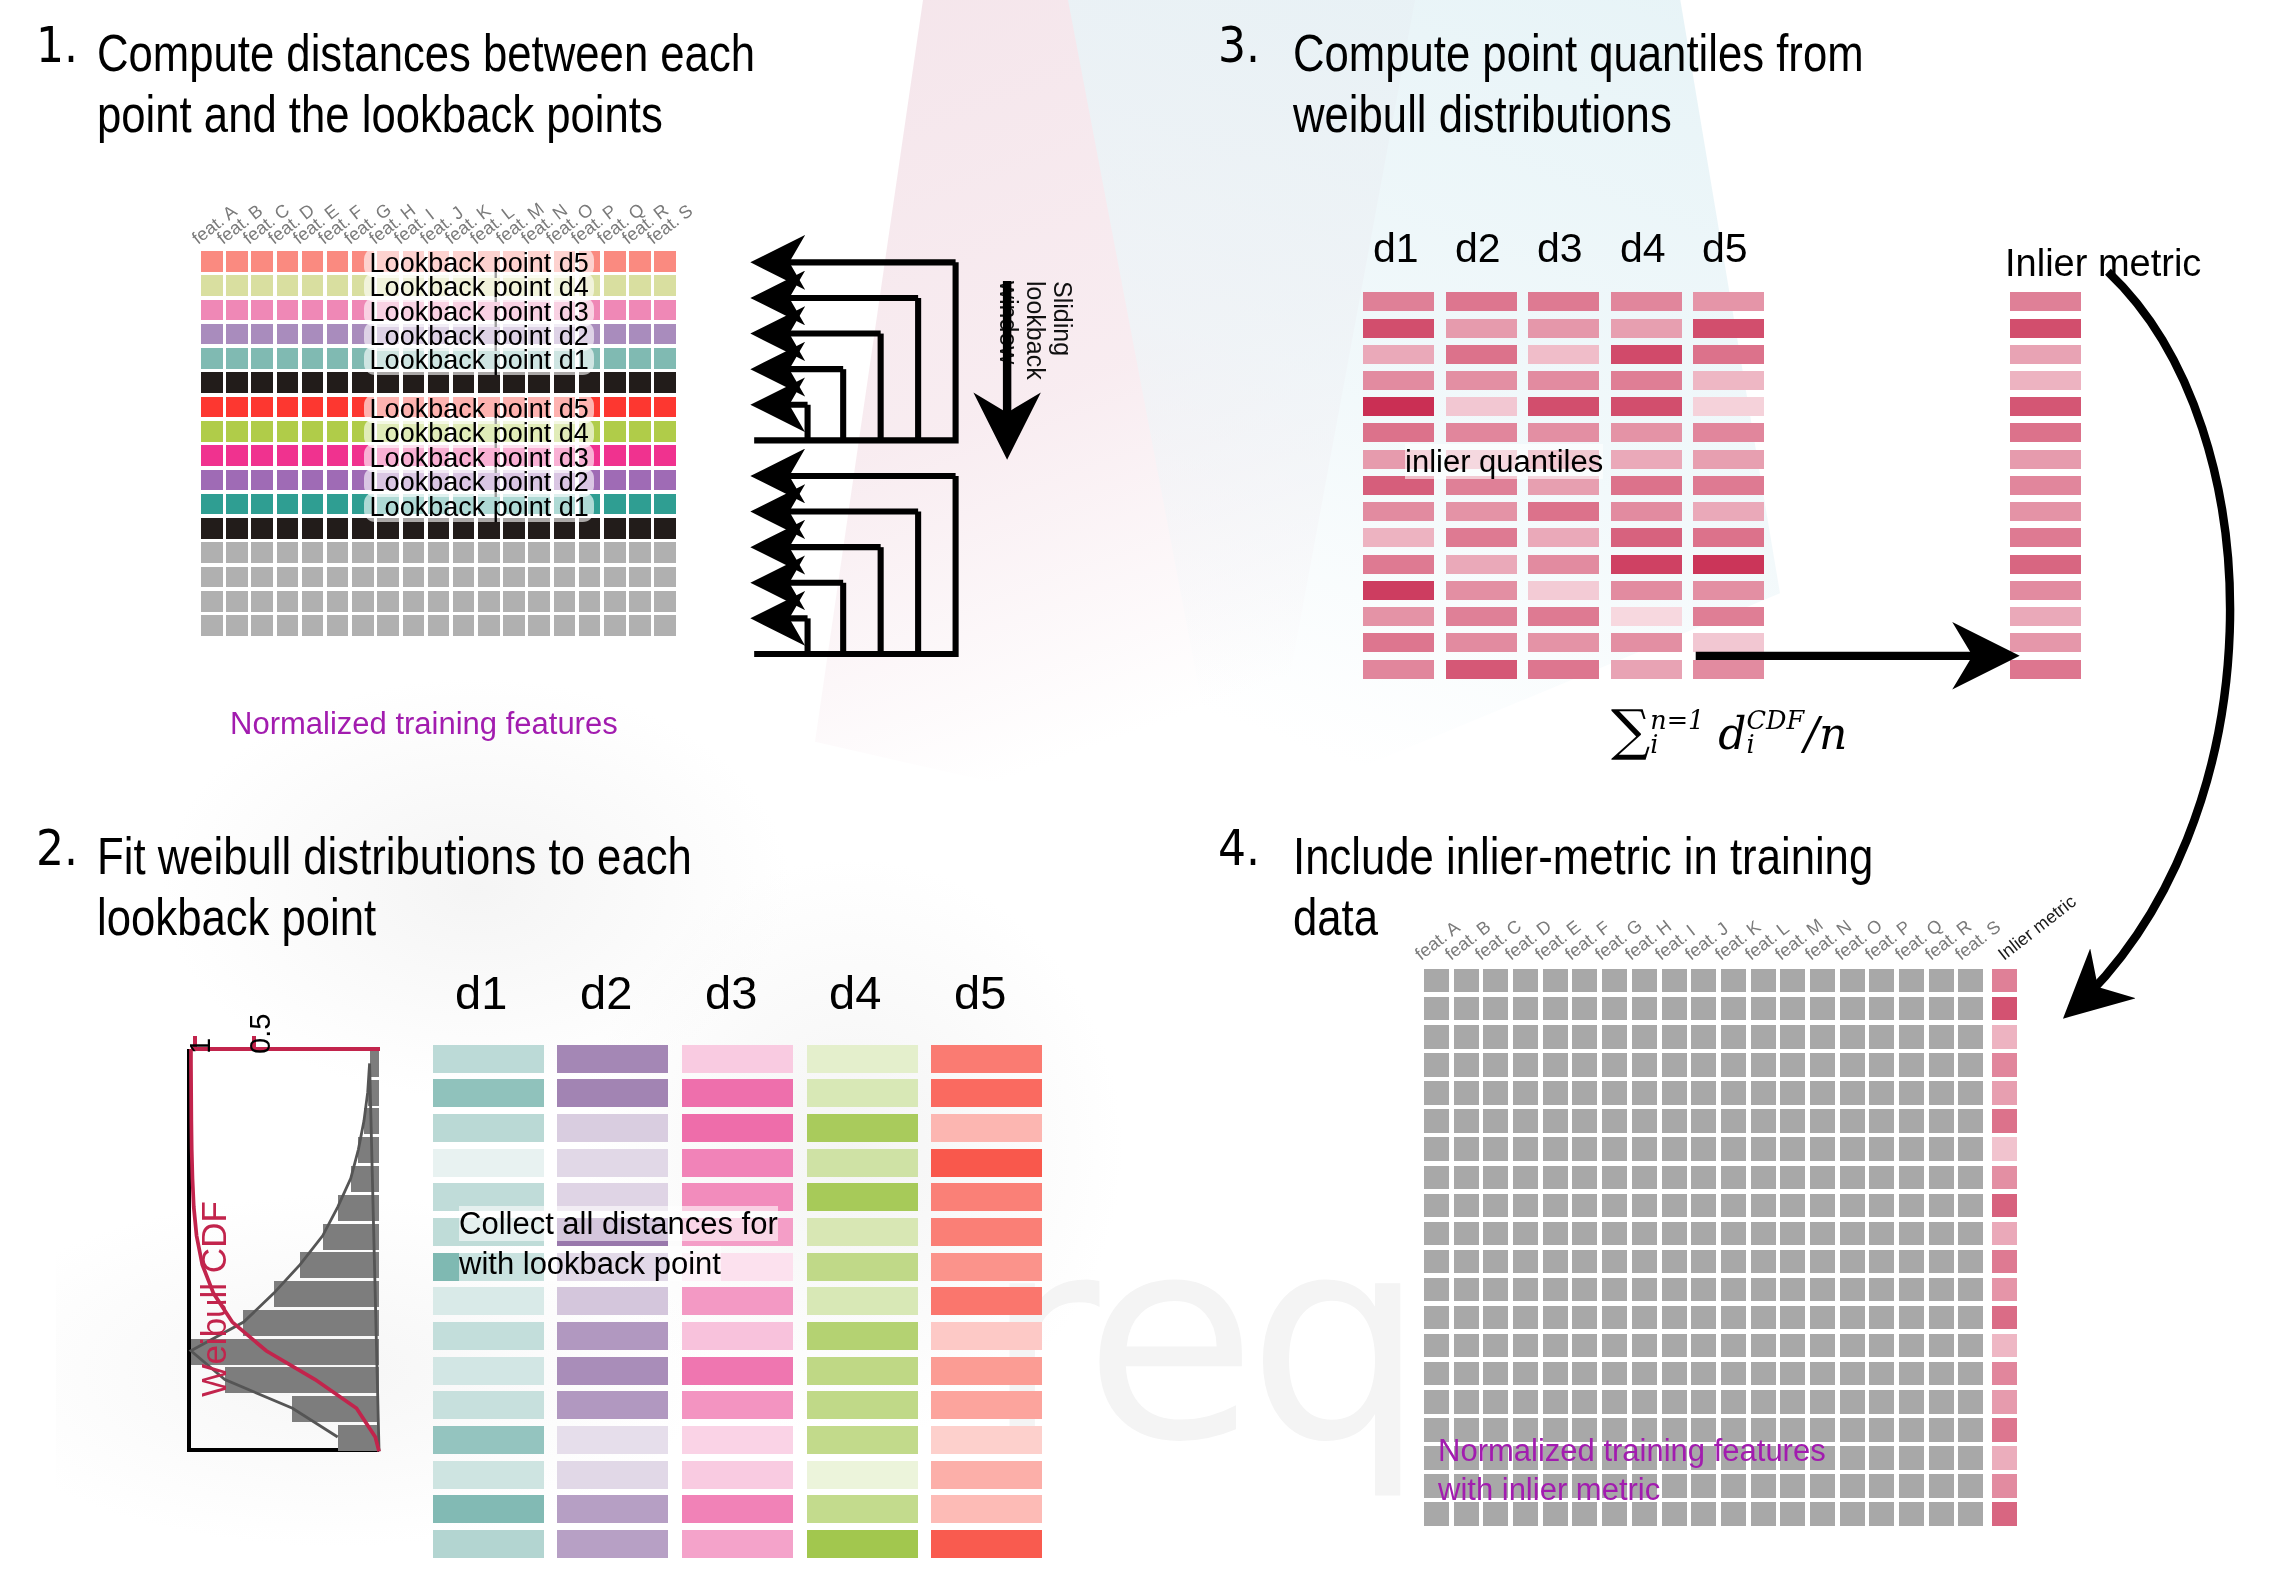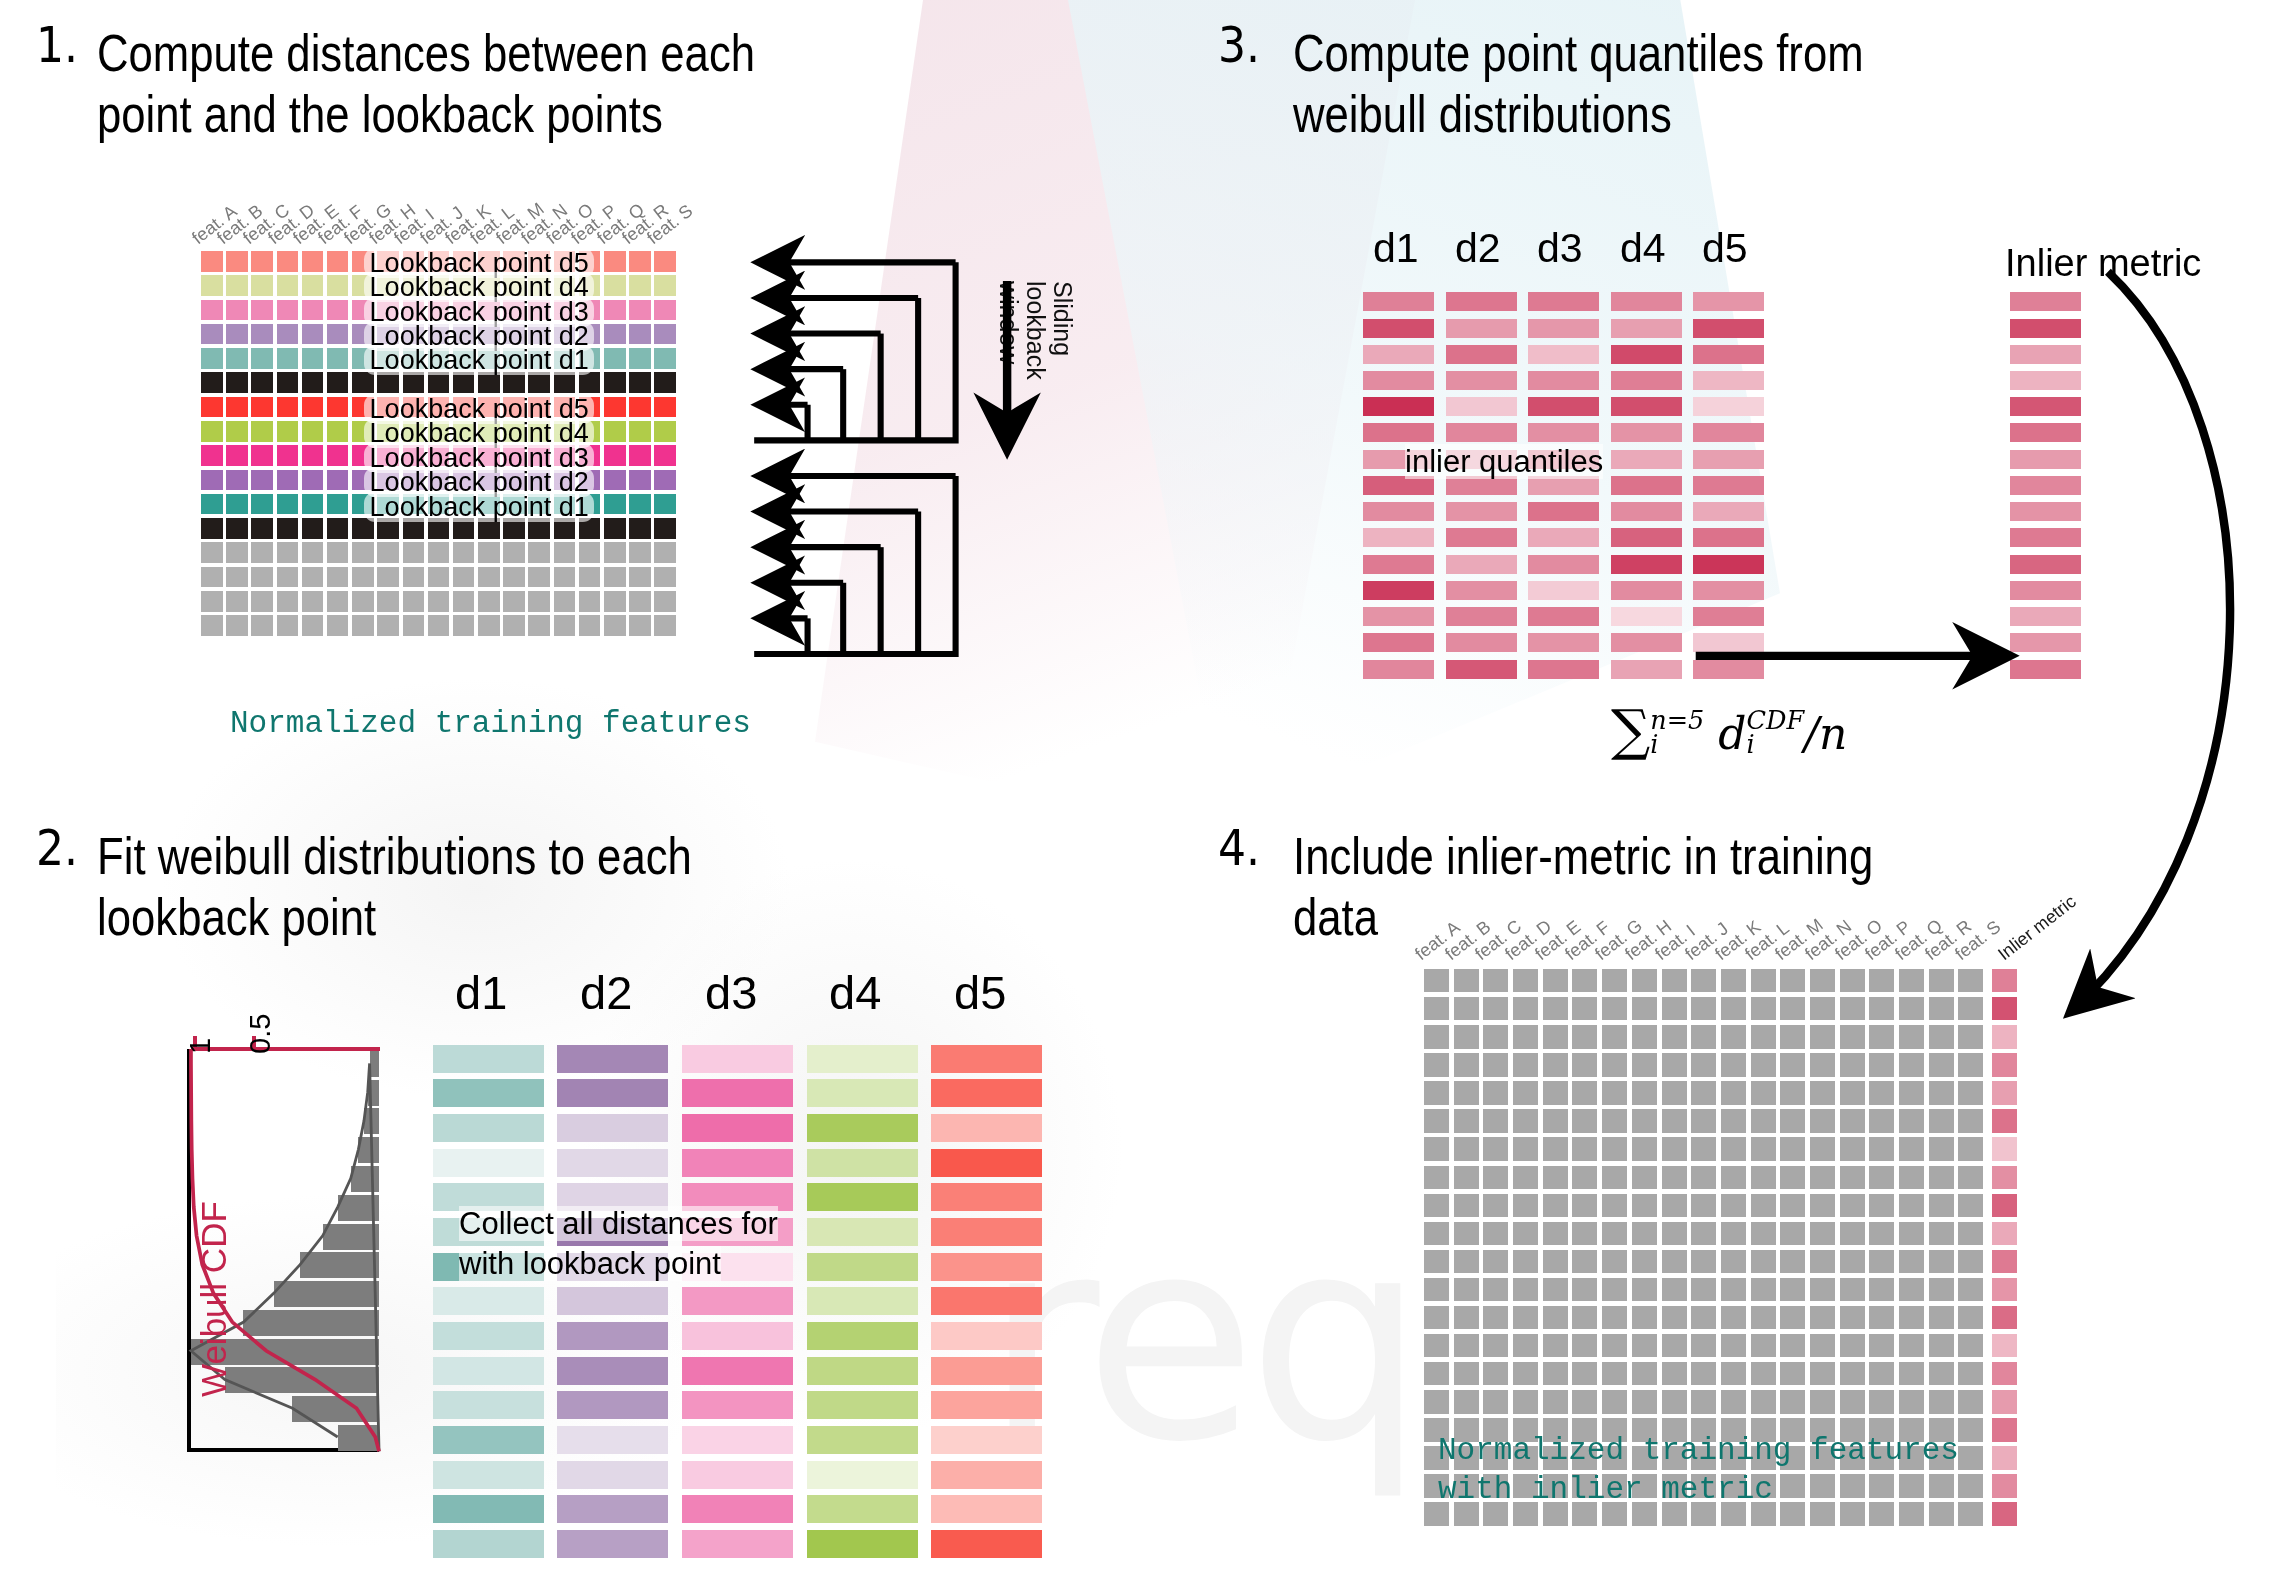--- a/index.html
+++ b/index.html
@@ -77,22 +77,22 @@
   .lbl-lookback {
     position:absolute; font-size:27px; color:#000;
     font-family:"Liberation Sans", sans-serif; white-space:nowrap;
     line-height:20.6px;
   }
   .lbl-lookback span.bg {
     background:rgba(255,255,255,.62); padding:0 5.6px; border-radius:11.2px;
   }
 
   .caption {
-    position:absolute; font-size:31px; color:#0f766e; line-height:1.25;
-    font-family:Liberation Mono, monospace; white-space:pre-line;
+    position:absolute; font-size:31px; color:#a21caf; line-height:1.25;
+    font-family:Liberation Sans, sans-serif; white-space:pre-line;
   }
 
   
   #slide-label {
     position:absolute; left:1076px; top:281px;
     font-size:25px; color:#111; line-height:1.08;
     font-family:"Liberation Sans", sans-serif;
     transform:rotate(90deg); transform-origin:left top; white-space:pre-line;
   }
 
@@ -758,21 +758,21 @@
     <div class="qbar" style="left: 2010px; top: 502px; width: 71px; height: 19px; background: rgb(228, 147, 166);"></div>
     <div class="qbar" style="left: 2010px; top: 528px; width: 71px; height: 19px; background: rgb(222, 122, 146);"></div>
     <div class="qbar" style="left: 2010px; top: 555px; width: 71px; height: 19px; background: rgb(216, 102, 129);"></div>
     <div class="qbar" style="left: 2010px; top: 581px; width: 71px; height: 19px; background: rgb(226, 139, 160);"></div>
     <div class="qbar" style="left: 2010px; top: 607px; width: 71px; height: 19px; background: rgb(234, 169, 185);"></div>
     <div class="qbar" style="left: 2010px; top: 633px; width: 71px; height: 19px; background: rgb(229, 151, 170);"></div>
     <div class="qbar" style="left: 2010px; top: 660px; width: 71px; height: 19px; background: rgb(221, 118, 143);"></div>
   </div>
 
 <div id="formula">
-  <span style="font-size:1.25em;">∑</span><span style="display:inline-block; vertical-align:-.1em; line-height:.95;"><sup style="display:block;">n=5</sup><sub style="display:block;">i</sub></span><span>&nbsp;</span><span>d</span><span style="display:inline-block; vertical-align:-.1em; line-height:.95;"><sup style="display:block;">CDF</sup><sub style="display:block;">i</sub></span><span>/n</span>
+  <span style="font-size:1.25em;">∑</span><span style="display:inline-block; vertical-align:-.1em; line-height:.95;"><sup style="display:block;">n=1</sup><sub style="display:block;">i</sub></span><span>&nbsp;</span><span>d</span><span style="display:inline-block; vertical-align:-.1em; line-height:.95;"><sup style="display:block;">CDF</sup><sub style="display:block;">i</sub></span><span>/n</span>
 </div>
 
 <div class="featlabels" id="p4-featlabels" style="left:1424px; top:899px; width:656px;">
     <div class="featlabel" style="left: 0px;">feat. A</div>
     <div class="featlabel" style="left: 30px;">feat. B</div>
     <div class="featlabel" style="left: 60px;">feat. C</div>
     <div class="featlabel" style="left: 90px;">feat. D</div>
     <div class="featlabel" style="left: 120px;">feat. E</div>
     <div class="featlabel" style="left: 150px;">feat. F</div>
     <div class="featlabel" style="left: 180px;">feat. G</div>

